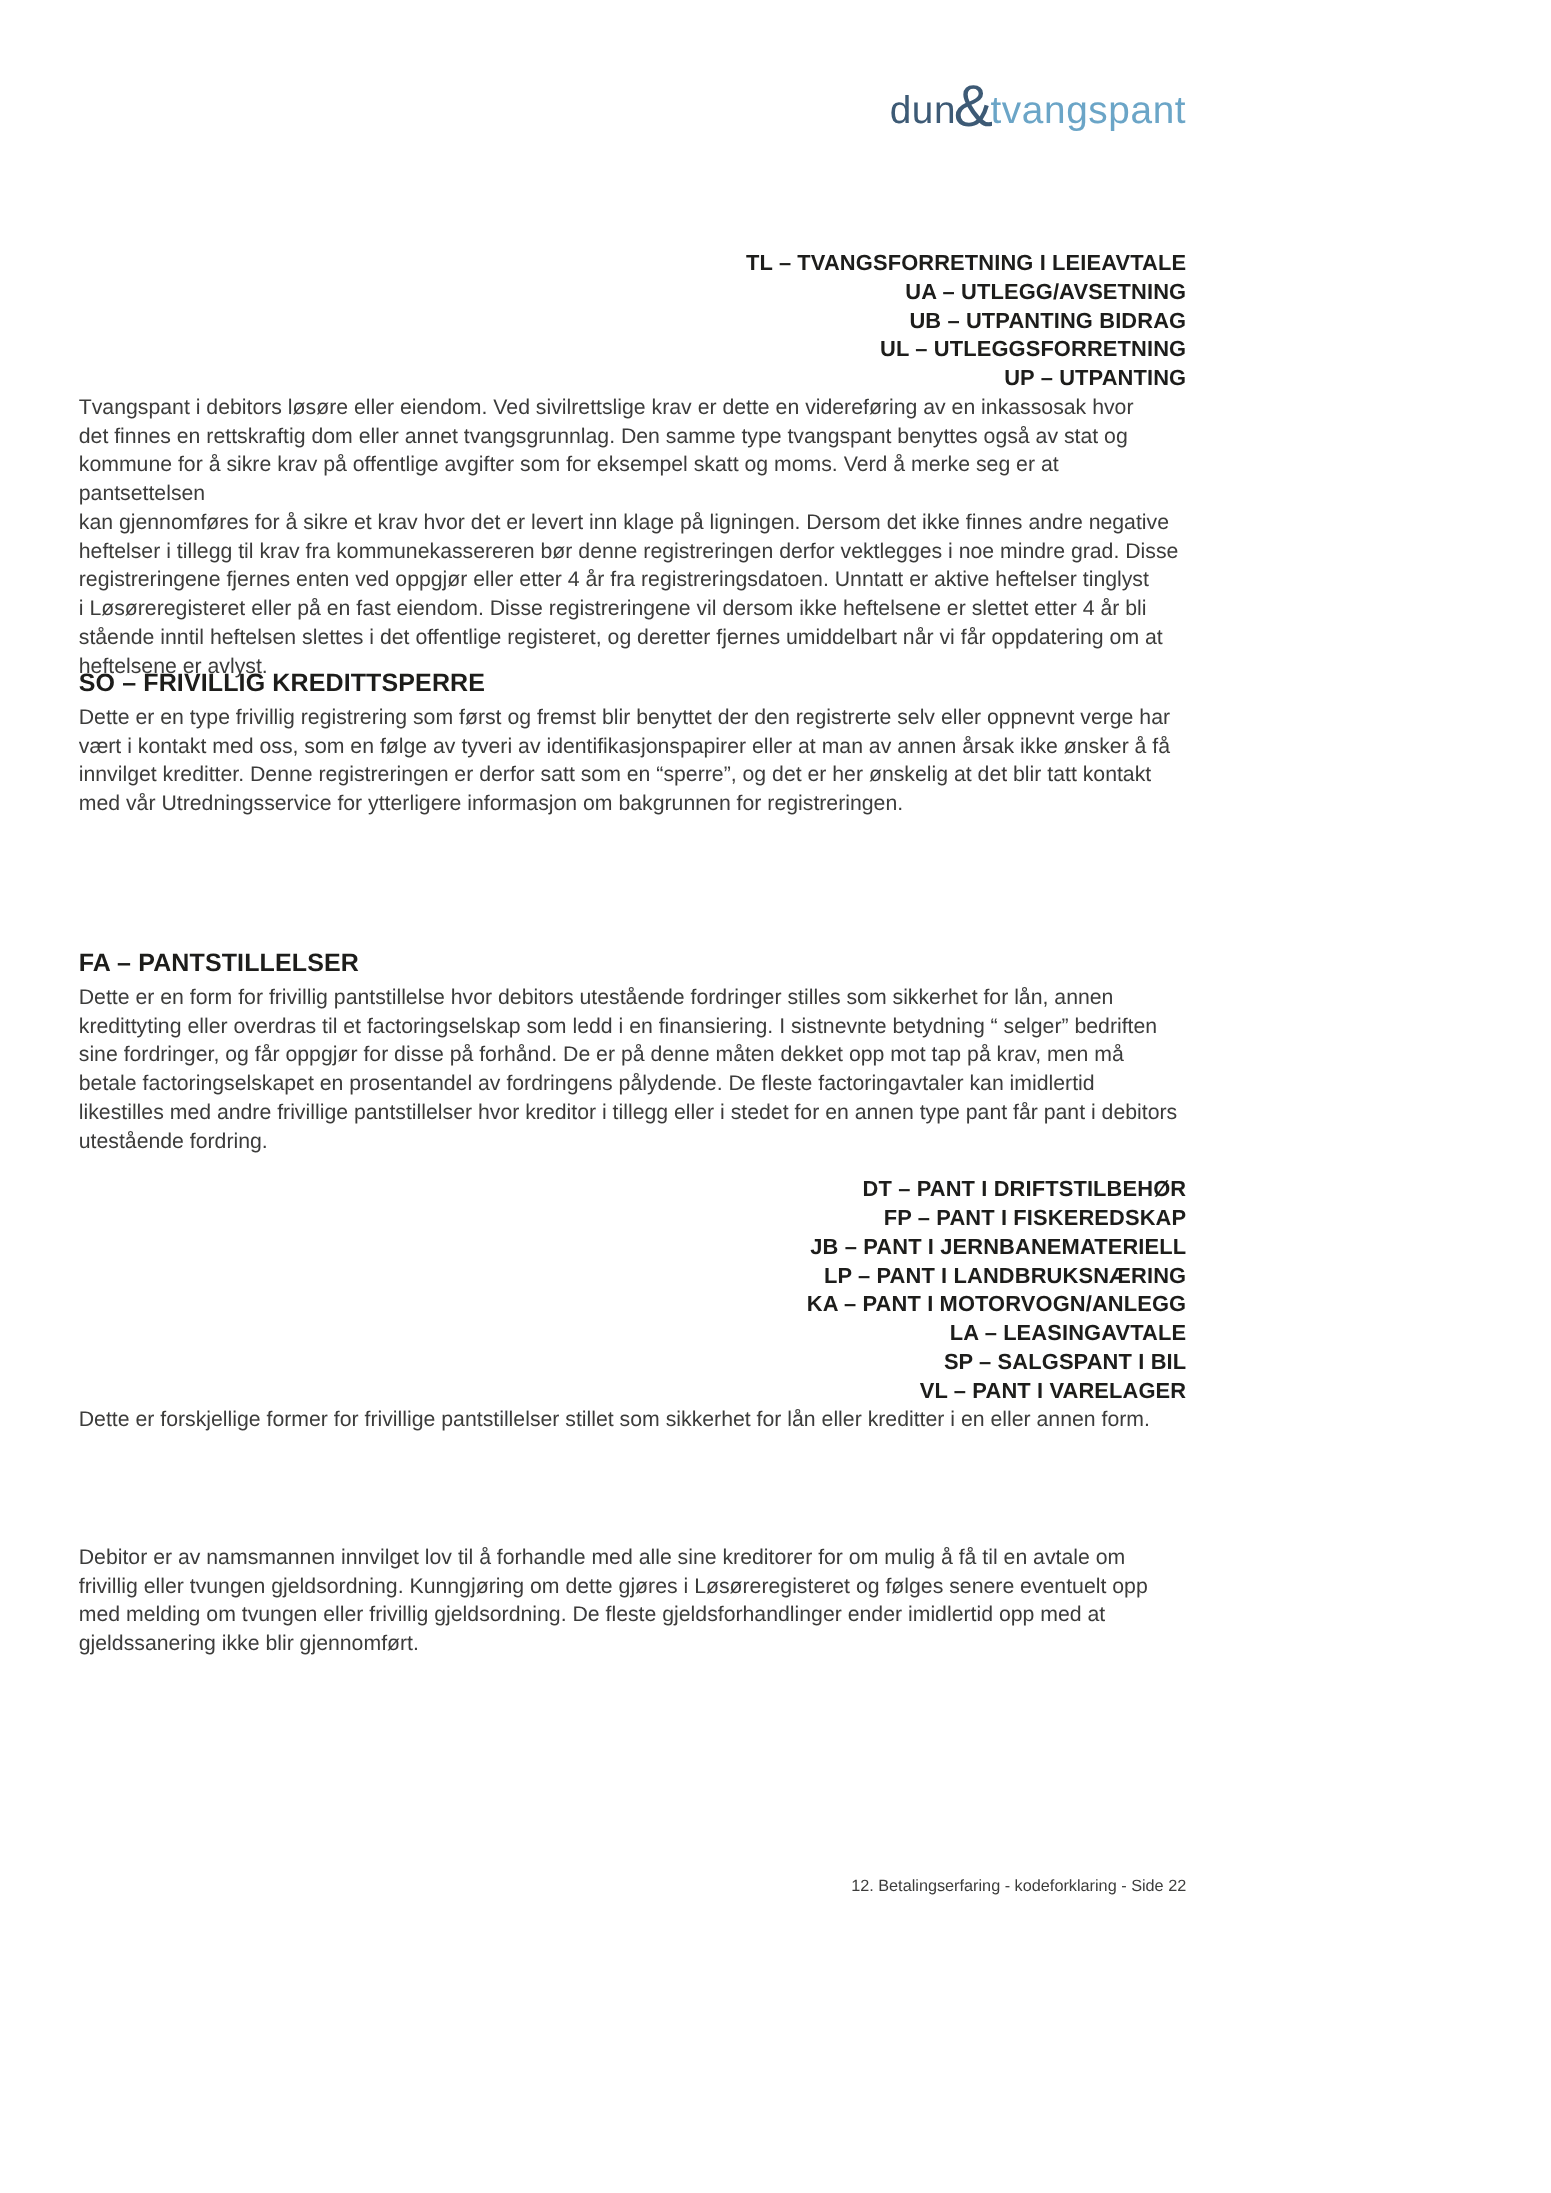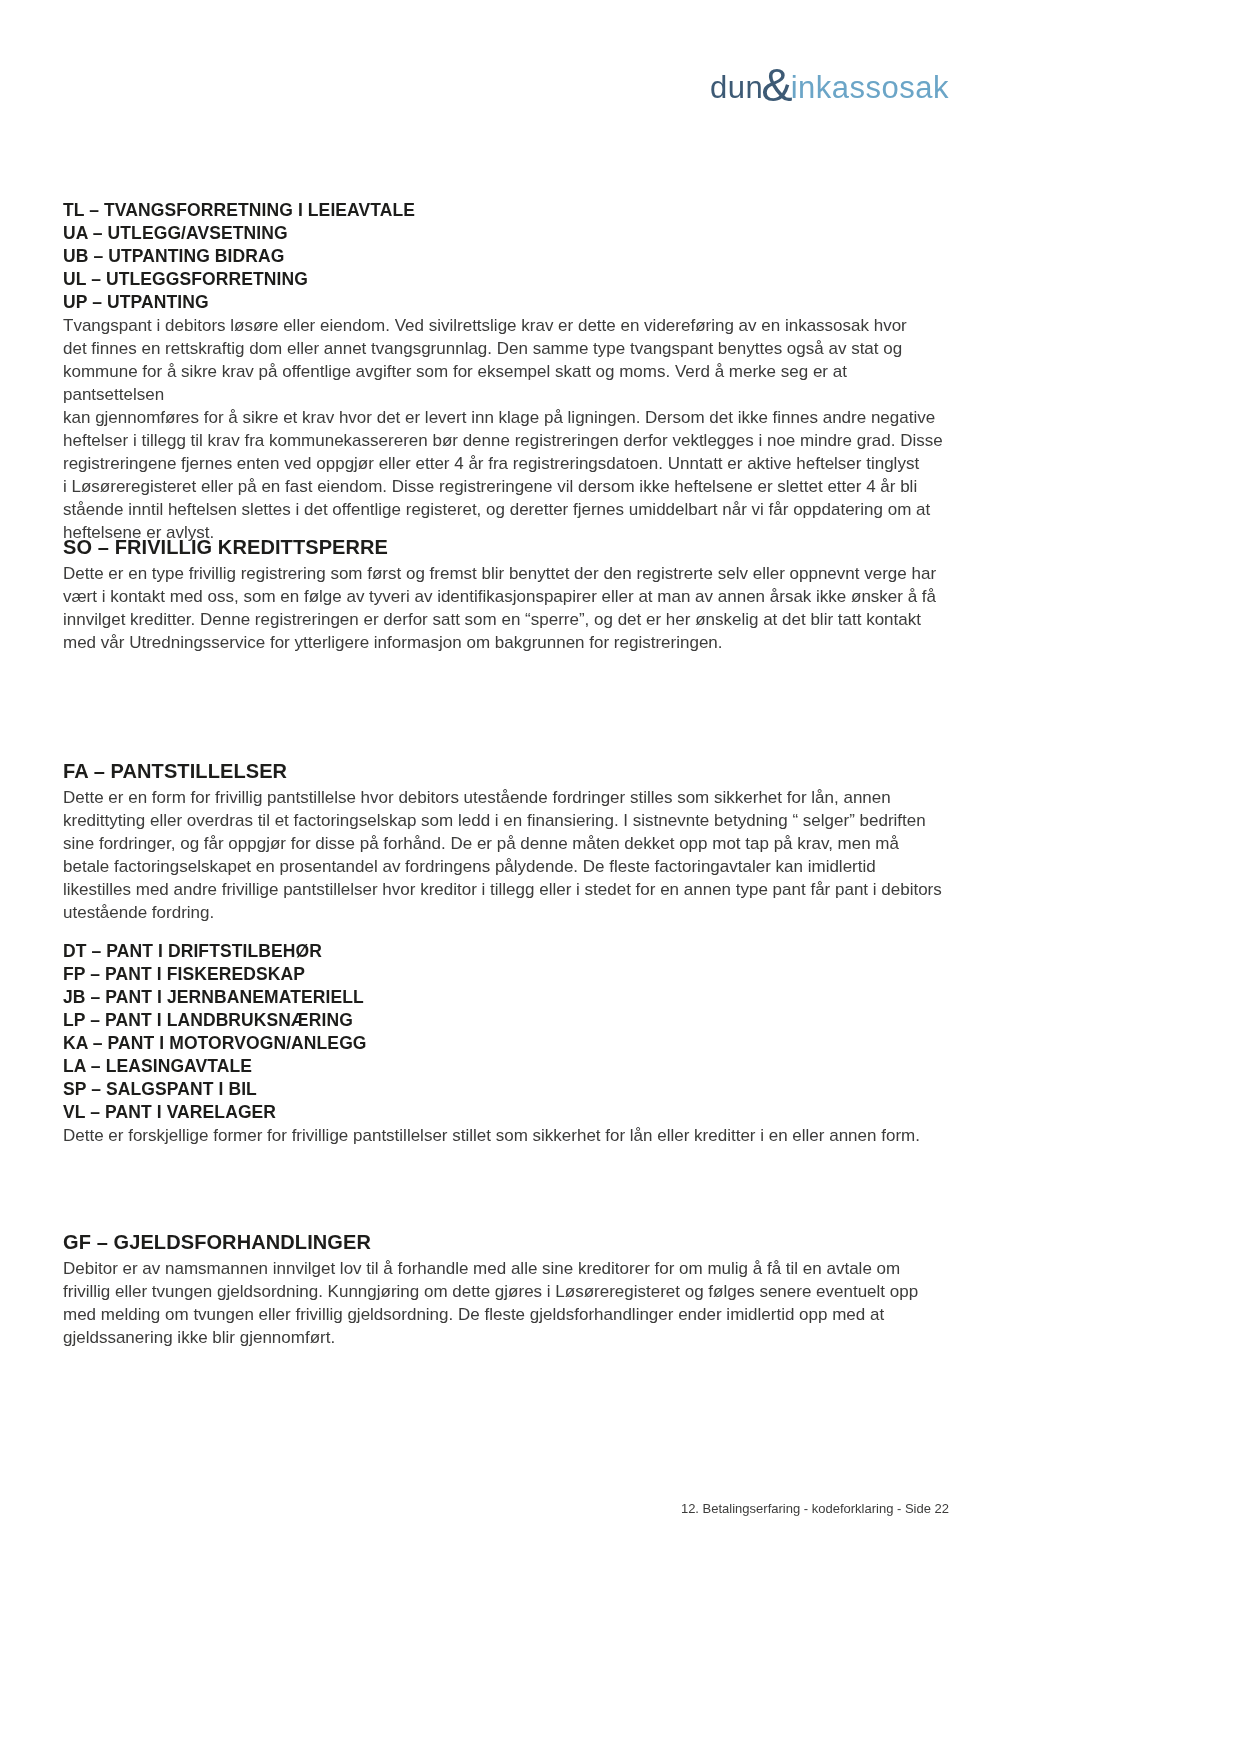--- a/index.html
+++ b/index.html
@@ -25,21 +25,21 @@
   .logo-amp{
     font-size:47px;font-weight:400;line-height:1;
     color:var(--logo-dark,#3D5A75);
     margin:0 -2px;position:relative;top:-3px;
   }
 
   
   .codes{
     margin:0;font-size:17.5px;font-weight:bold;
     color:var(--heading,#1D1D1B);
-    line-height:23px;white-space:pre-line;letter-spacing:0.1px;
+    line-height:23px;white-space:pre-line;letter-spacing:0.1px;text-align:right;
   }
   .sec-heading{
     margin:0;font-size:20px;font-weight:bold;
     color:var(--heading,#1D1D1B);
     line-height:23px;letter-spacing:0.1px;
   }
   .body-text{
     margin:3px 0 0 0;font-size:17px;font-weight:normal;
     color:var(--body,#3C3C3B);
     line-height:23px;white-space:pre-line;
@@ -54,21 +54,21 @@
 </style>
 </head>
 <body>
 
 <div class="page">
   <div class="content">
 
     <div class="logo">
       <span class="logo-word logo-dark">dun</span>
       <span class="logo-amp">&amp;</span>
-      <span class="logo-word logo-light">inkassosak</span>
+      <span class="logo-word logo-light">tvangspant</span>
     </div>
 
     <section class="block" style="top:199px">
       <h2 class="codes">TL – TVANGSFORRETNING I LEIEAVTALE
 UA – UTLEGG/AVSETNING
 UB – UTPANTING BIDRAG
 UL – UTLEGGSFORRETNING
 UP – UTPANTING</h2>
       <p class="body-text">Tvangspant i debitors løsøre eller eiendom. Ved sivilrettslige krav er dette en videreføring av en inkassosak hvor
 det finnes en rettskraftig dom eller annet tvangsgrunnlag. Den samme type tvangspant benyttes også av stat og
@@ -107,21 +107,20 @@
 LP – PANT I LANDBRUKSNÆRING
 KA – PANT I MOTORVOGN/ANLEGG
 LA – LEASINGAVTALE
 SP – SALGSPANT I BIL
 VL – PANT I VARELAGER</h2>
       <p class="body-text">Dette er forskjellige former for frivillige pantstillelser stillet som sikkerhet for lån eller kreditter i en eller annen form.</p>
     </section>
 
 
     <section class="block" style="top:1231px">
-      <h2 class="sec-heading">GF – GJELDSFORHANDLINGER</h2>
       <p class="body-text">Debitor er av namsmannen innvilget lov til å forhandle med alle sine kreditorer for om mulig å få til en avtale om
 frivillig eller tvungen gjeldsordning. Kunngjøring om dette gjøres i Løsøreregisteret og følges senere eventuelt opp
 med melding om tvungen eller frivillig gjeldsordning. De fleste gjeldsforhandlinger ender imidlertid opp med at
 gjeldssanering ikke blir gjennomført.</p>
     </section>
 
     <div class="footer">12. Betalingserfaring - kodeforklaring - Side 22</div>
 
   </div>
 </div>

